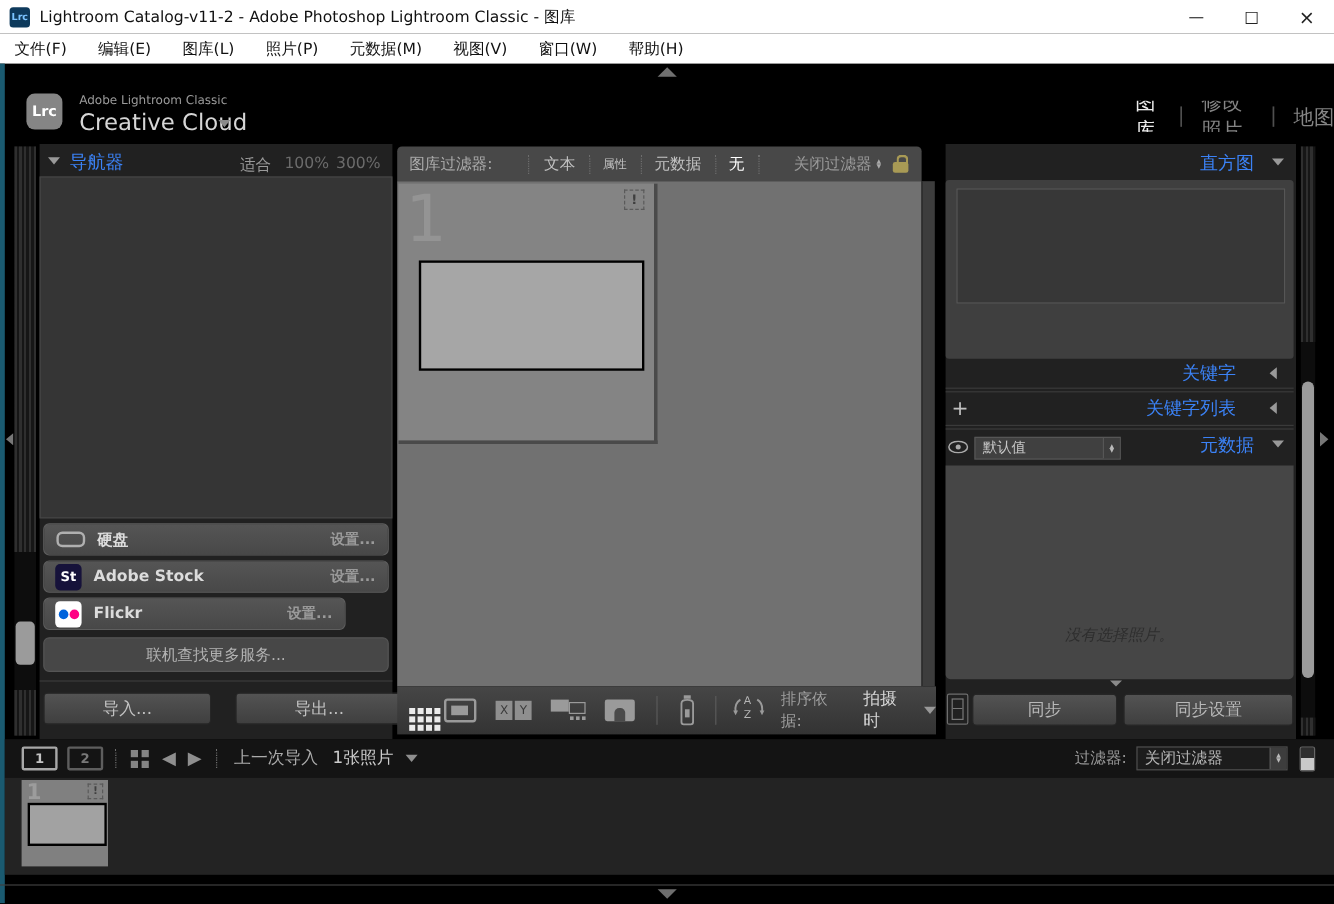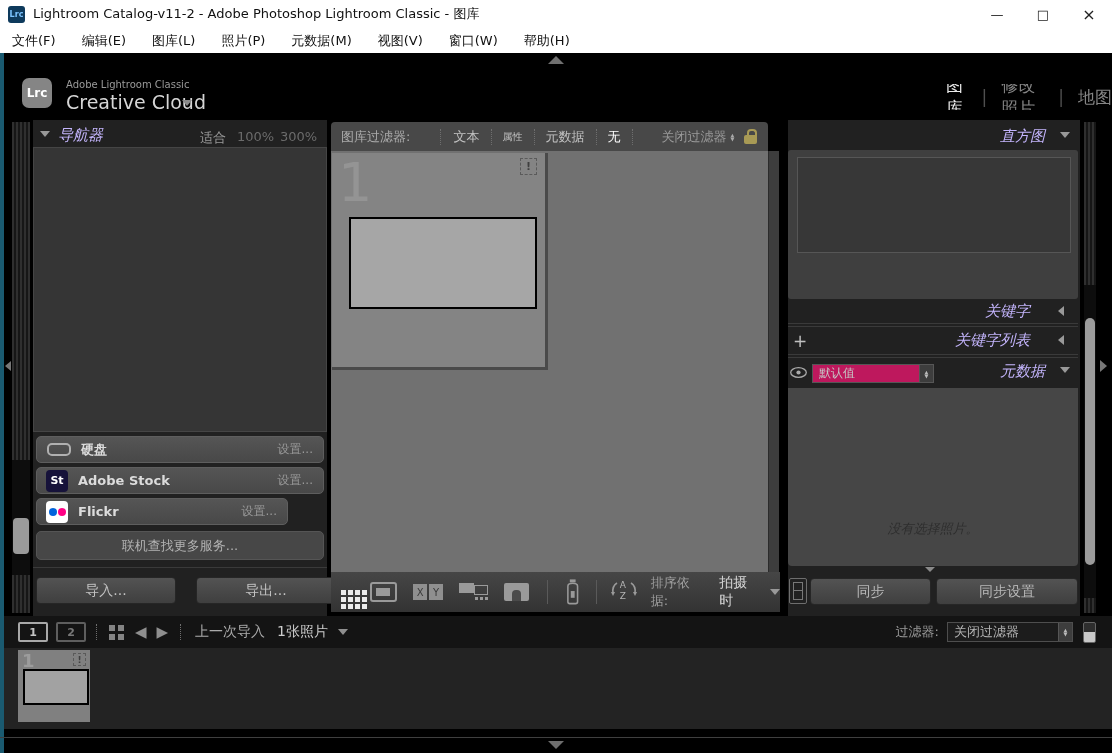--- a/index.html
+++ b/index.html
@@ -8,37 +8,37 @@
   .abs{position:absolute;}
   
   .titlebar{left:0;top:0;width:1112px;height:28px;background:#fff;display:flex;align-items:center;}
   .appicon{width:17px;height:17px;margin-left:8px;border-radius:3px;background:#0e3a5c;color:#7cc4ff;
            font-size:8px;font-weight:bold;display:flex;align-items:center;justify-content:center;}
   .title-text{margin-left:8px;font-size:13px;color:#111;}
   .winbtn{width:46px;height:28px;display:flex;align-items:center;justify-content:center;font-size:13px;color:#222;}
   .menubar{left:0;top:28px;width:1112px;height:25px;background:#fff;display:flex;align-items:center;padding-left:12px;box-sizing:border-box;}
   .menu-item{font-size:13px;color:#111;margin-right:26px;}
   
-  .phdr{font-size:15px;color:#c4b5fd;font-style:italic;}
+  .phdr{font-size:15px;color:#3b82f6;}
   .tri{display:inline-block;width:0;height:0;}
   .tri-down{border-left:5px solid transparent;border-right:5px solid transparent;border-top:6px solid #999;}
   .tri-left{border-top:5px solid transparent;border-bottom:5px solid transparent;border-right:6px solid #999;}
   .tri-right{border-top:6px solid transparent;border-bottom:6px solid transparent;border-left:7px solid #777;}
   .tri-up-big{border-left:8px solid transparent;border-right:8px solid transparent;border-bottom:8px solid #707070;}
   .tri-down-big{border-left:8px solid transparent;border-right:8px solid transparent;border-top:8px solid #6e6e6e;}
   .btn{background:linear-gradient(#535353,#3f3f3f);border:1px solid #262626;border-radius:4px;
        color:#c3c3c3;font-size:14px;display:flex;align-items:center;justify-content:center;box-sizing:border-box;}
   .pubrow{background:linear-gradient(#555,#484848);border:1px solid #5e5e5e;border-radius:5px;
           display:flex;align-items:center;box-sizing:border-box;}
   .pubrow .lbl{font-size:13px;font-weight:bold;color:#dcdcdc;margin-left:10px;flex:1;}
-  .pubrow .act{font-size:12px;color:#9a9a9a;margin-right:10px;}
+  .pubrow .act{font-size:12px;color:#9a9a9a;margin-right:10px;font-weight:bold;}
   .ridges{background:repeating-linear-gradient(90deg,#2f2f2f 0 2px,#161616 2px 4px);}
   .vdots{width:0;height:16px;border-left:1px dotted #6e6e6e;}
   .spin{display:inline-flex;flex-direction:column;align-items:center;line-height:4px;font-size:5px;color:#aaa;}
-  .dropbox{background:#be185d;border:1px solid #565656;display:flex;align-items:center;box-sizing:border-box;}
+  .dropbox{background:#404040;border:1px solid #565656;display:flex;align-items:center;box-sizing:border-box;}
   .dropbox .spinbox{margin-left:auto;width:13px;align-self:stretch;background:#3d3d3d;border-left:1px solid #565656;
                     display:flex;flex-direction:column;align-items:center;justify-content:center;line-height:4px;font-size:5px;color:#bbb;}
   .gridsq{width:5px;height:5px;background:#ececec;
           box-shadow:7px 0 #ececec,14px 0 #ececec,21px 0 #ececec,
                      0 7px #ececec,7px 7px #ececec,14px 7px #ececec,21px 7px #ececec,
                      0 14px #ececec,7px 14px #ececec,14px 14px #ececec,21px 14px #ececec;}
   .fsq{width:6px;height:6px;background:#848484;box-shadow:9px 0 #848484,0 9px #848484,9px 9px #848484;}
   .lockbody{width:13px;height:9px;background:#a89a55;border-radius:2px;margin-top:6px;}
   .lockshackle{position:absolute;left:3px;top:0;width:6px;height:7px;border:2px solid #a89a55;border-bottom:none;
                border-radius:4px 4px 0 0;}

